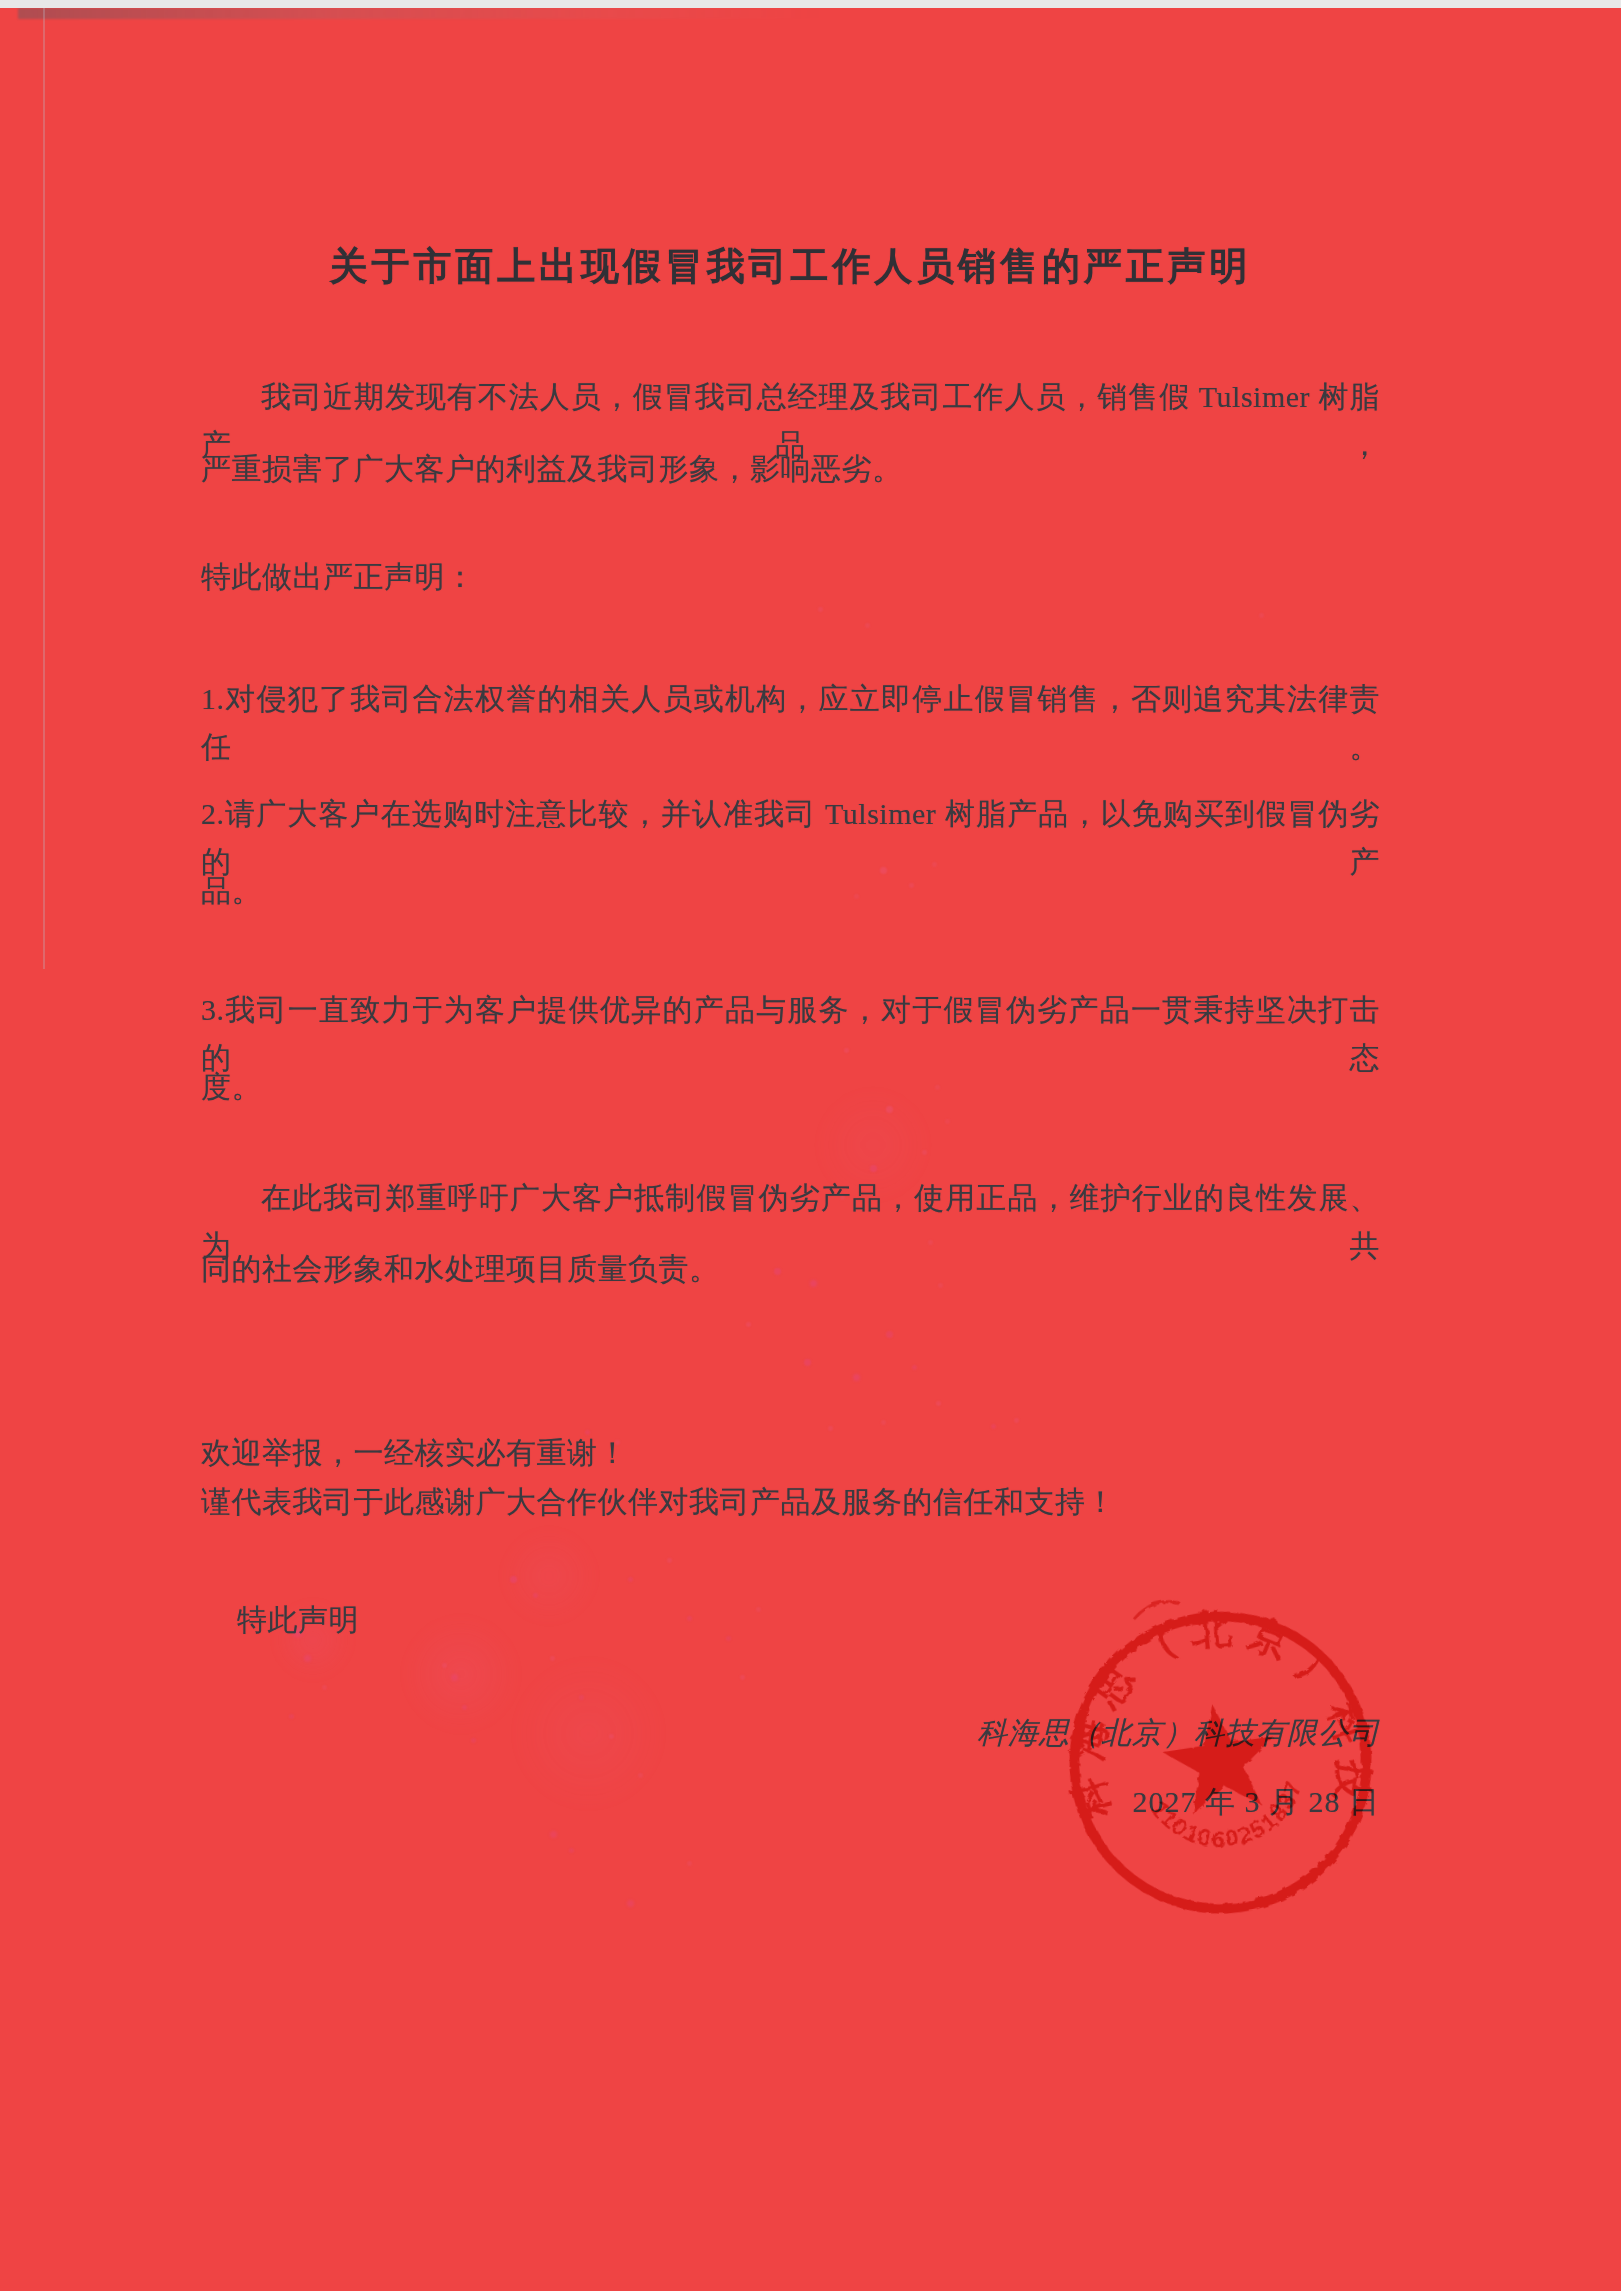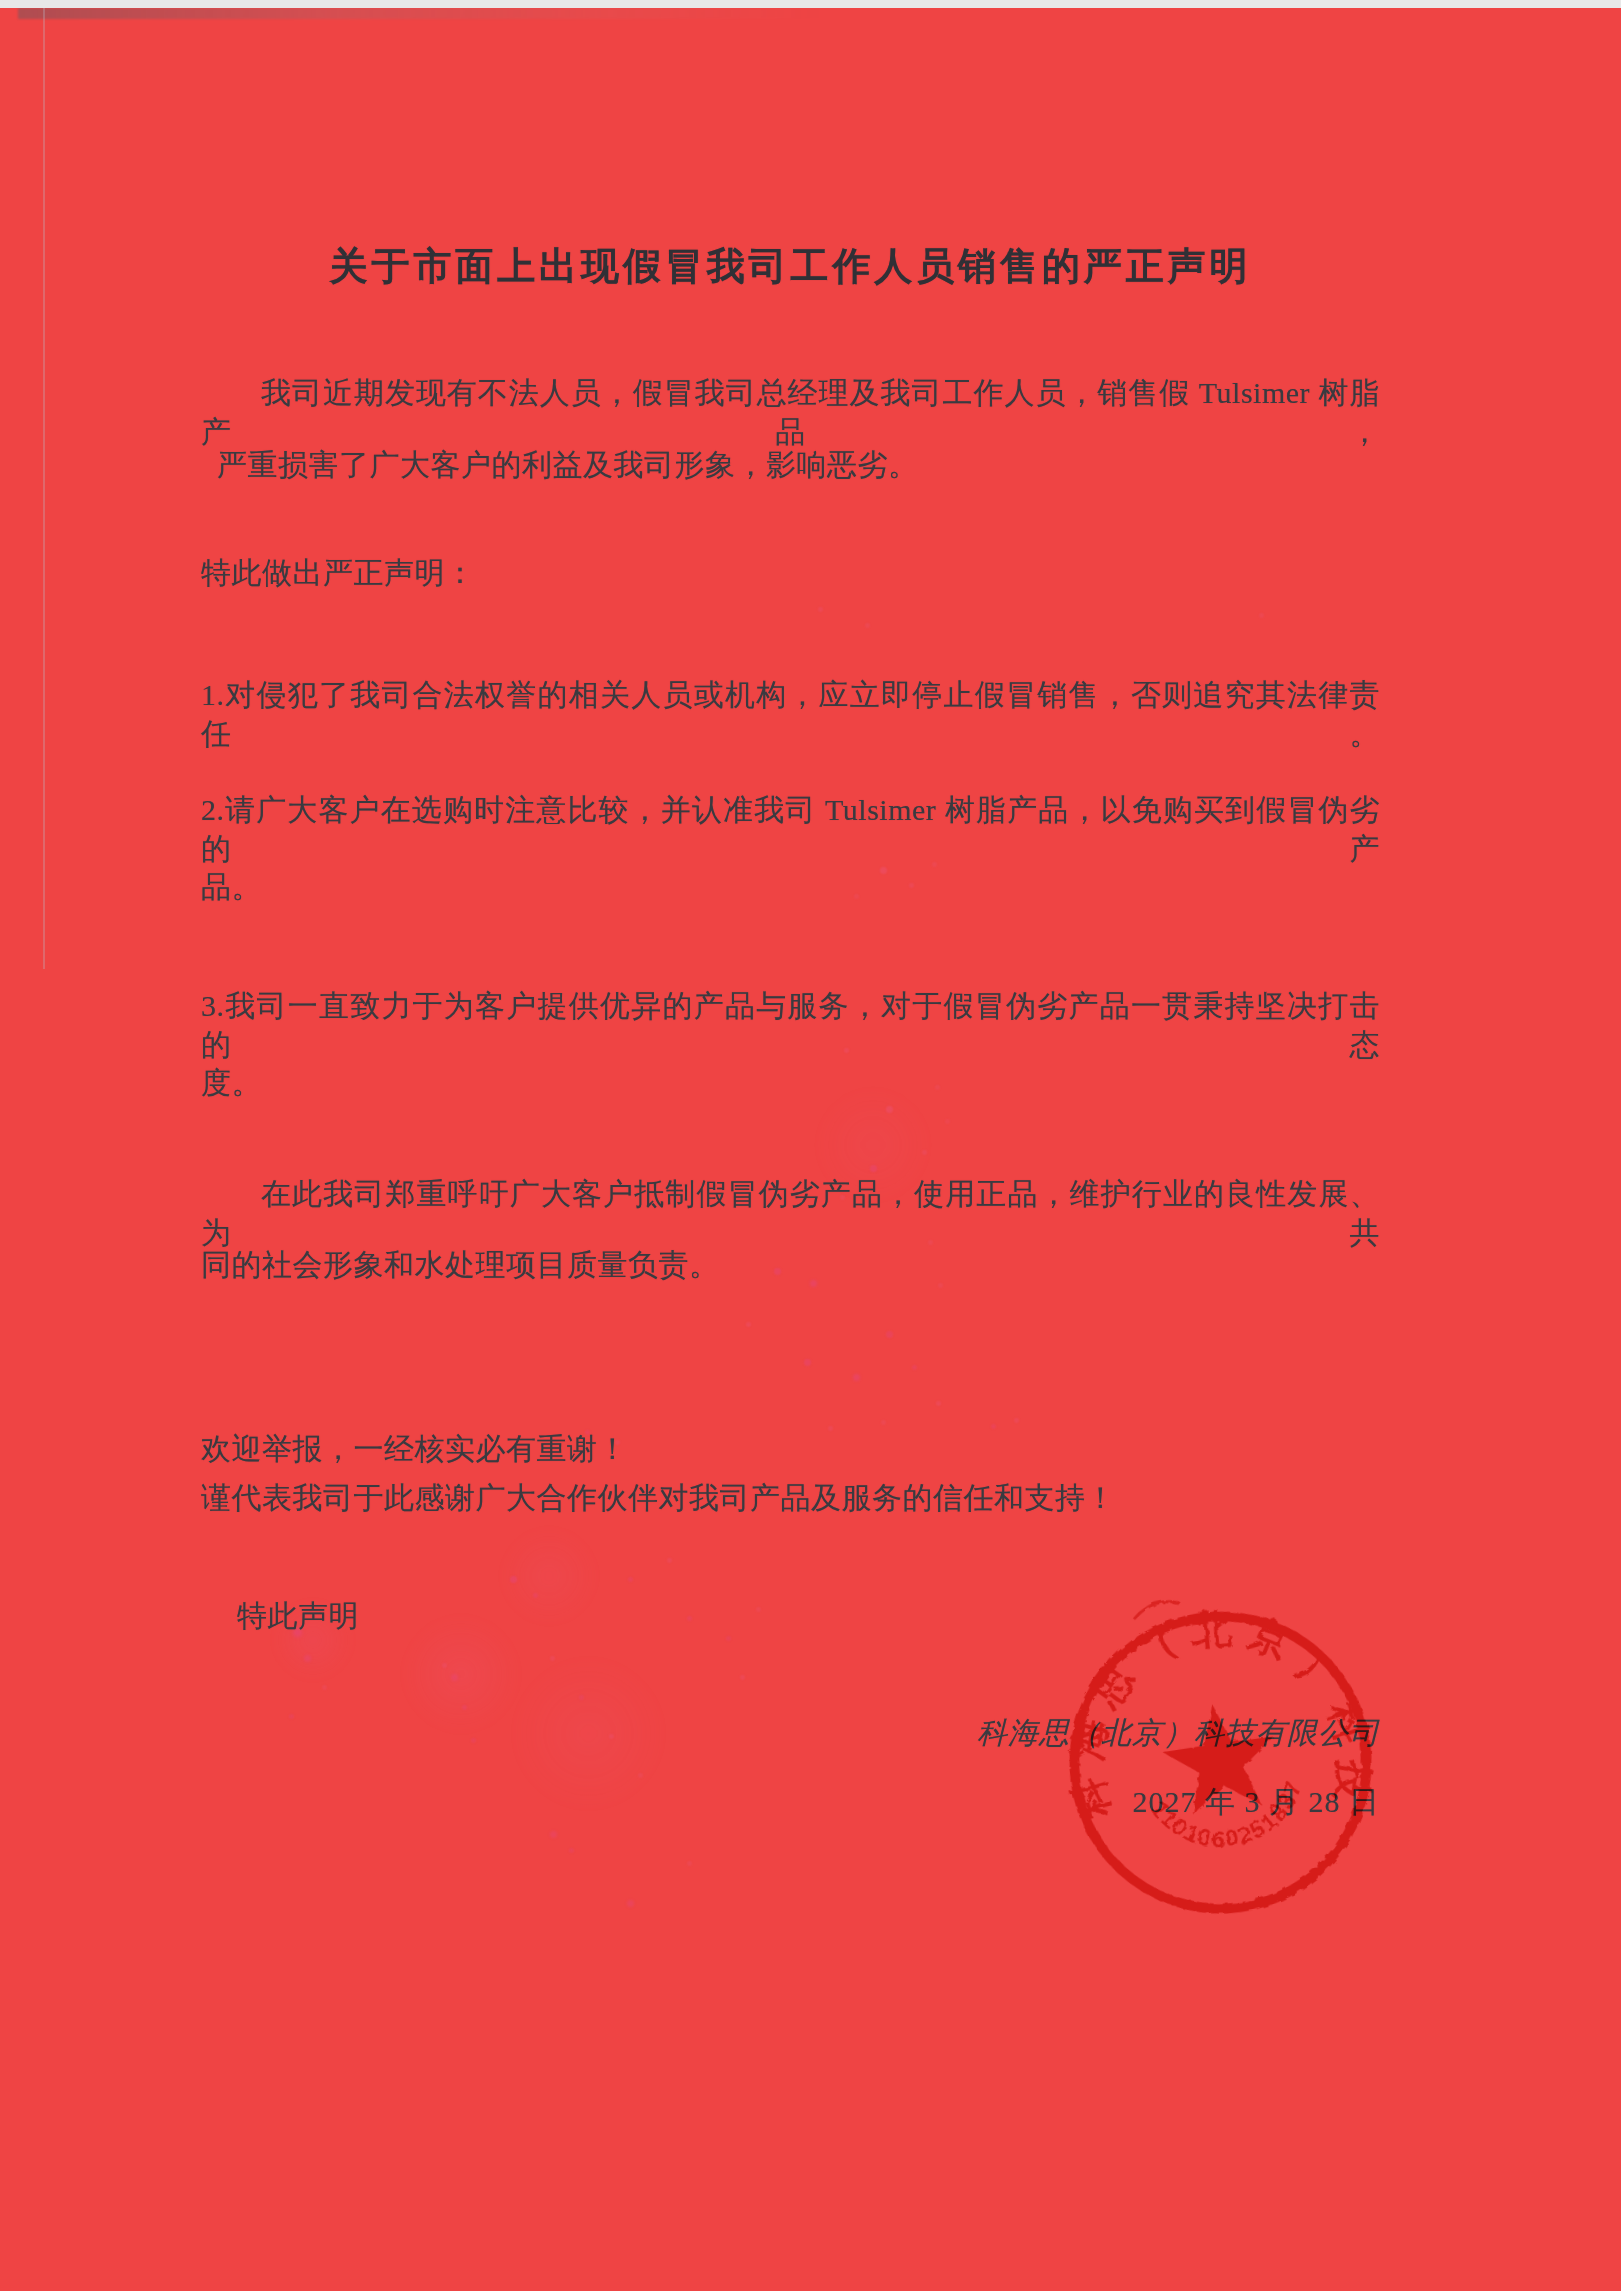--- a/index.html
+++ b/index.html
@@ -18,21 +18,21 @@
     background:linear-gradient(to right, rgba(85,90,100,.55), rgba(115,120,132,.28) 38%, rgba(150,152,162,.10) 72%, rgba(150,152,162,0));
     filter:blur(1px);opacity:.75;
   }
   .scan-leftline{
     position:absolute;top:0;left:43px;width:2px;height:961px;
     background:rgba(185,190,202,.30);filter:blur(0.5px);
   }
   .txt{
     position:absolute;
     font-size:30px;
-    line-height:39px;
+    line-height:48px;
     letter-spacing:0.5px;
     color:#3a3a40;
     white-space:nowrap;
     text-shadow:0 0 0.7px rgba(70,70,75,.55);
   }
   .just{
     width:1179px;
     white-space:normal;
     text-align:justify;
     text-align-last:justify;
@@ -146,21 +146,21 @@
   <div class="blob b1"></div>
   <div class="blob b2"></div>
   <div class="blob b3"></div>
   <div class="blob b4"></div>
   <div class="blob b5"></div>
   <div class="ink-specks"></div>
 
   <div class="title">关于市面上出现假冒我司工作人员销售的严正声明</div>
 
   <div class="txt just indent" style="left:201px;top:365px;">我司近期发现有不法人员，假冒我司总经理及我司工作人员，销售假 Tulsimer 树脂产品，</div>
-  <div class="txt" style="left:217px;top:437px;">严重损害了广大客户的利益及我司形象，影响恶劣。</div>
+  <div class="txt" style="left:201px;top:437px;">严重损害了广大客户的利益及我司形象，影响恶劣。</div>
 
   <div class="txt" style="left:201px;top:545px;">特此做出严正声明：</div>
 
   <div class="txt just" style="left:201px;top:667px;">1.对侵犯了我司合法权誉的相关人员或机构，应立即停止假冒销售，否则追究其法律责任。</div>
 
   <div class="txt just" style="left:201px;top:782px;">2.请广大客户在选购时注意比较，并认准我司 Tulsimer 树脂产品，以免购买到假冒伪劣的产</div>
   <div class="txt" style="left:201px;top:859px;">品。</div>
 
   <div class="txt just" style="left:201px;top:978px;">3.我司一直致力于为客户提供优异的产品与服务，对于假冒伪劣产品一贯秉持坚决打击的态</div>
   <div class="txt" style="left:201px;top:1055px;">度。</div>

